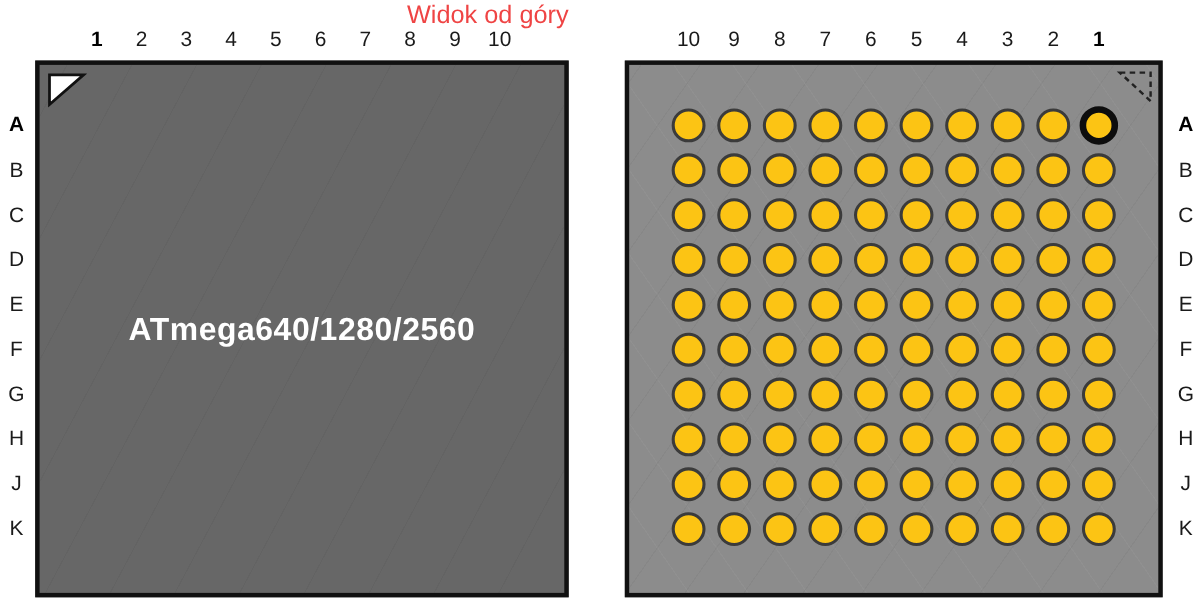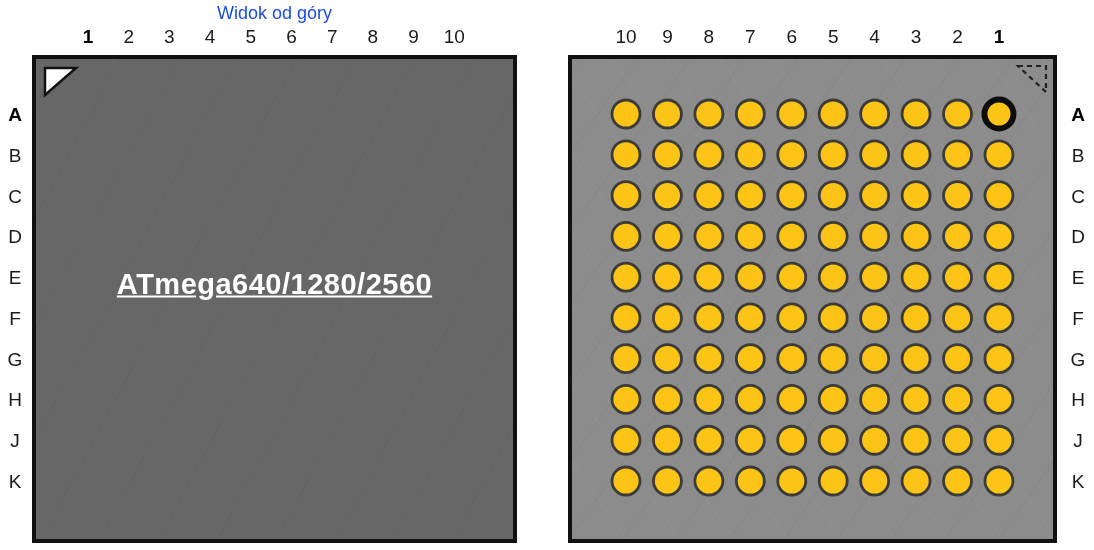--- a/index.html
+++ b/index.html
@@ -3,21 +3,21 @@
 <meta charset="utf-8">
 <style>
   html,body { margin:0; padding:0; background:#ffffff; }
   .stage {
     position:relative; width:1094px; height:550px; background:#ffffff;
     font-family:"Liberation Sans", sans-serif; color:#1a1a1a; overflow:hidden;
   }
   .layer { position:absolute; inset:0; pointer-events:none; }
   .title {
     position:absolute; top:2px; height:22px; line-height:22px;
-    text-align:center; font-size:18px; color:#1d4ed8;
+    text-align:right; font-size:23px; color:#ef4444;
   }
   .title-left  { left:32px;  width:485px; }
   .title-right { left:568px; width:489px; }
   .lbl {
     position:absolute; transform:translate(-50%,-50%);
     font-size:19px; line-height:19px; color:#1a1a1a; white-space:nowrap;
   }
   .lbl.bold { font-weight:bold; color:#000; }
   .pkg {
     position:absolute; top:55px; height:488px; box-sizing:border-box;
@@ -32,24 +32,23 @@
   .pkg-bottom {
     left:568px; width:489px;
     background:
       repeating-linear-gradient(-55deg, rgba(0,0,0,0.04) 0 1px, transparent 1px 44px),
       repeating-linear-gradient(55deg, rgba(255,255,255,0.035) 0 1px, transparent 1px 44px),
       var(--bottom-fill,#8c8c8c);
   }
   .corner-marker { position:absolute; left:7px; top:7px; }
   .corner-marker-dashed { position:absolute; right:4px; top:4px; }
   .chip-label {
-    position:absolute; left:50%; top:225px; transform:translate(-50%,-50%);
+    position:absolute; left:50%; top:242px; transform:translate(-50%,-50%);
     font-size:29px; font-weight:bold; color:#ffffff; letter-spacing:0.5px;
     white-space:nowrap;
-    text-decoration:underline;
   }
   #ball-grid { position:absolute; left:0; top:0; }
 </style>
 </head>
 <body>
 
 <div class="stage">
 
   <div class="title title-left">Widok od góry</div>
 

